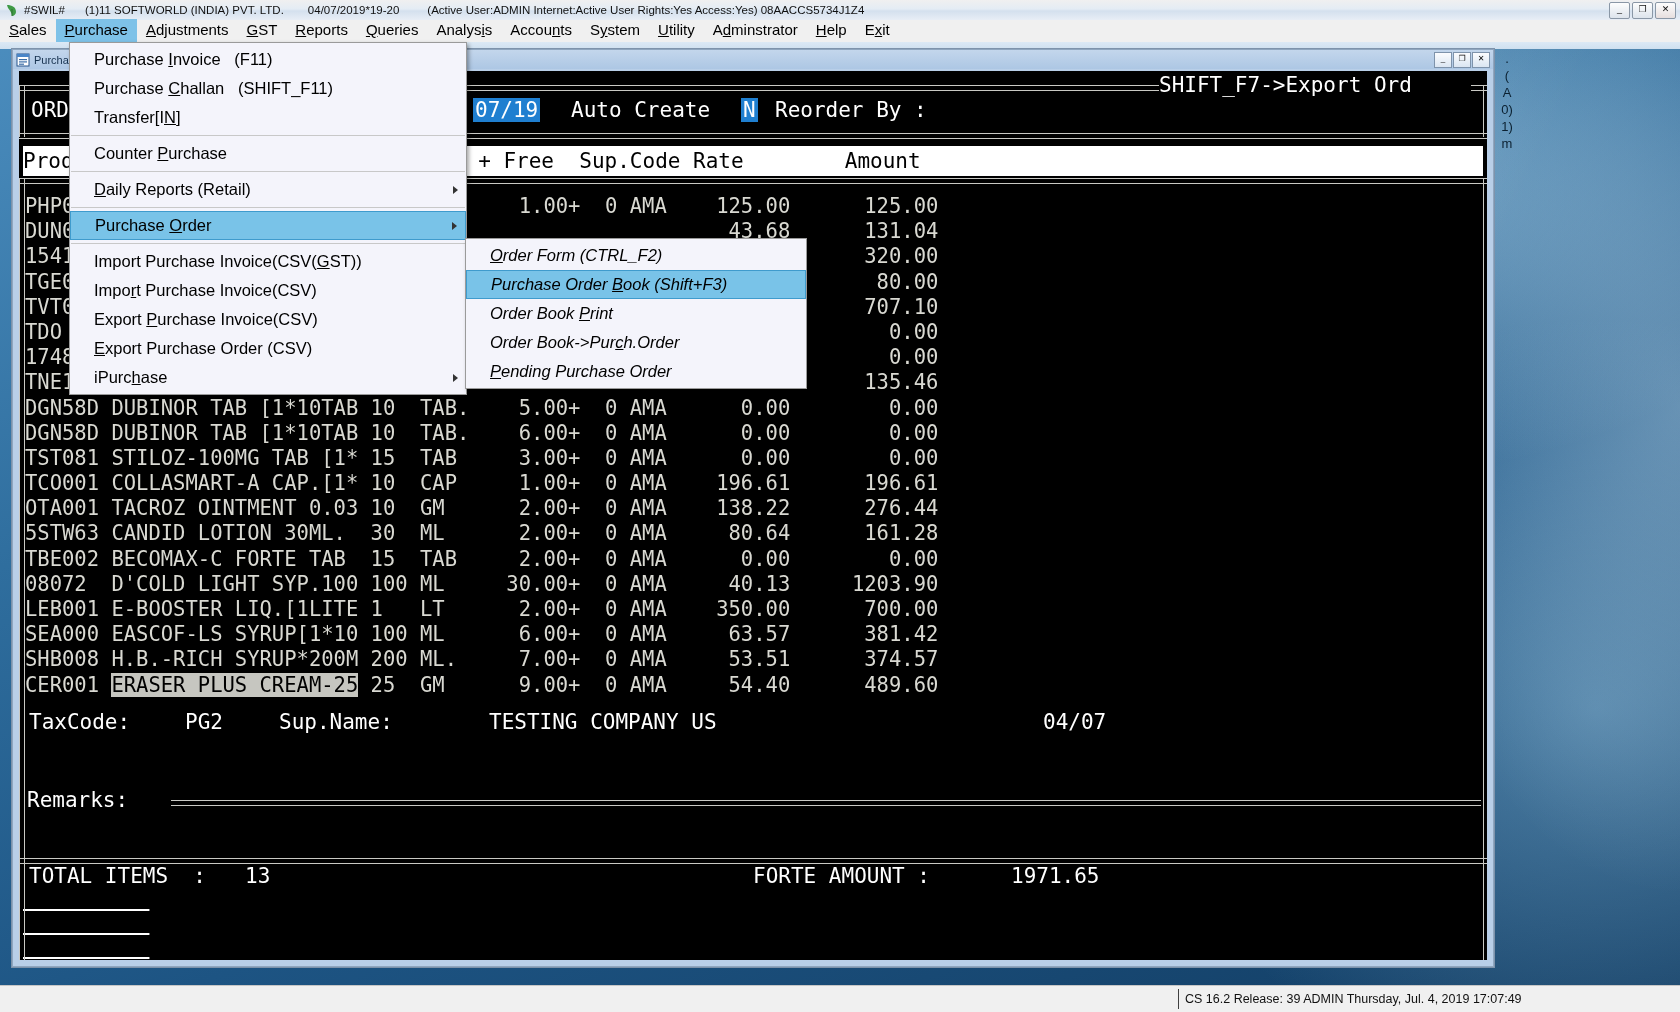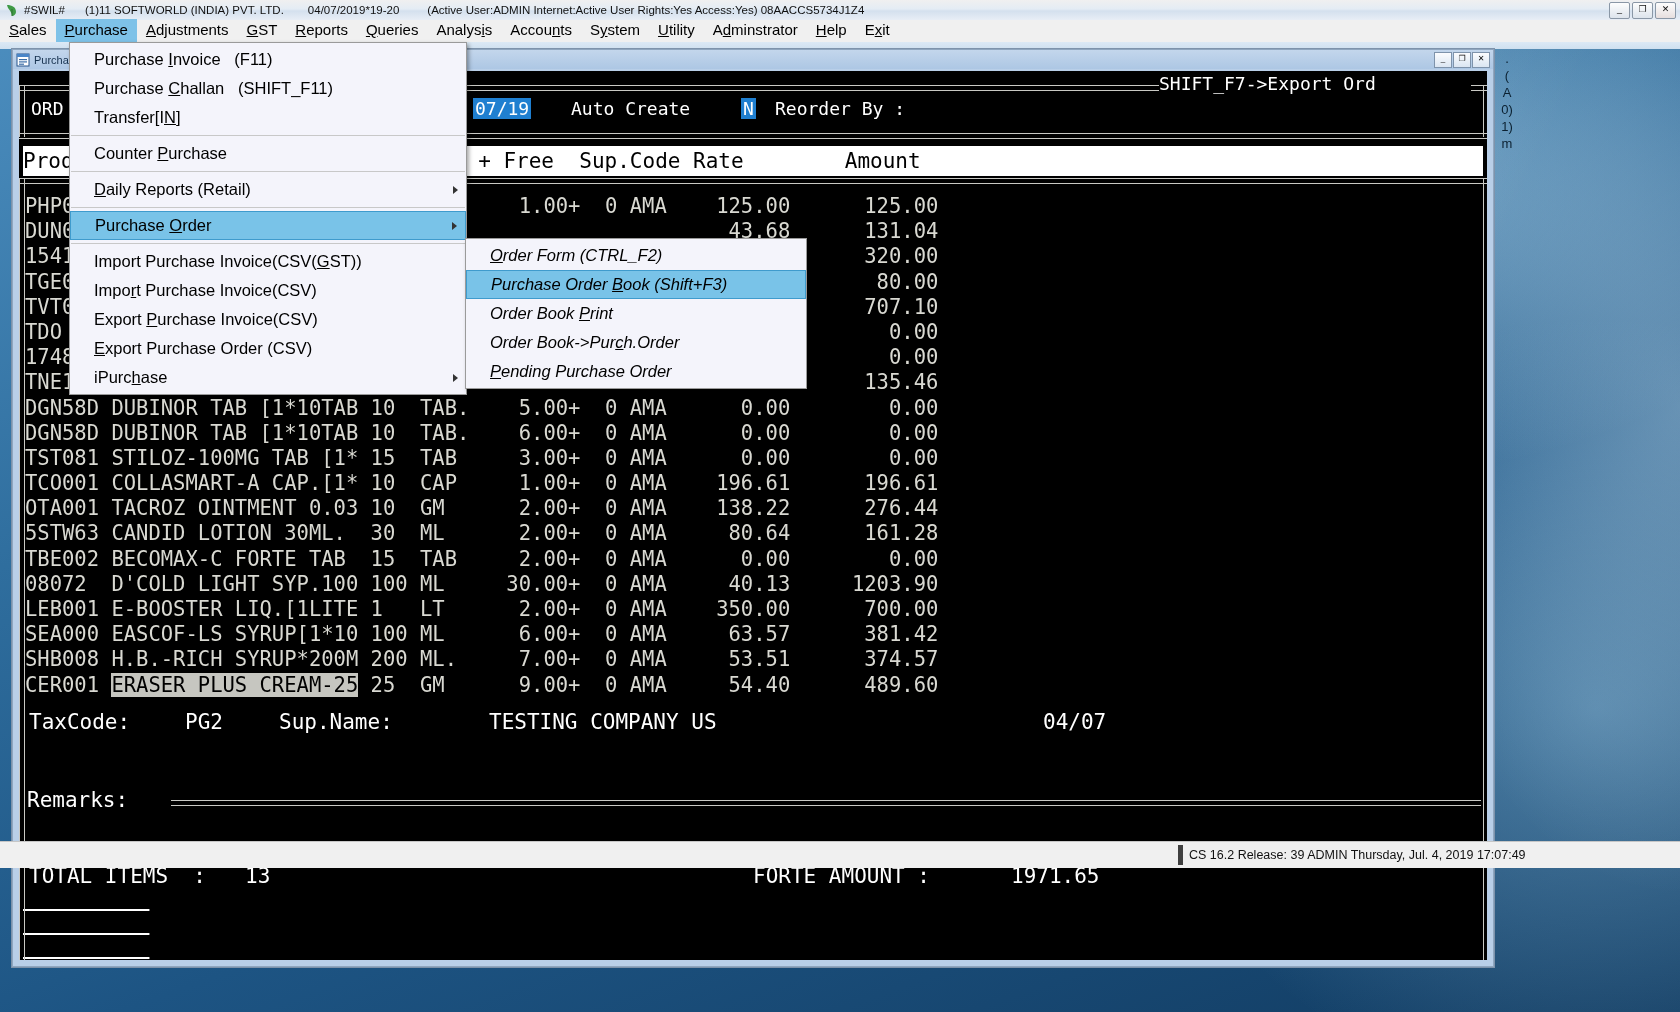--- a/index.html
+++ b/index.html
@@ -19,21 +19,21 @@
   }
   #desktop:after{
     content:"";position:absolute;right:0;top:0;width:420px;height:100%;
     background:
       linear-gradient(115deg, rgba(255,255,255,0.13) 0%, rgba(255,255,255,0) 40%),
       radial-gradient(ellipse 420px 700px at 100% 40%, rgba(220,240,252,0.35), rgba(220,240,252,0) 70%);
   }
 
   
   #appwin{
-    position:absolute;left:0;top:0;width:1680px;height:868px;
+    position:absolute;left:0;top:0;width:1680px;height:1012px;
   }
   
   #titlebar{
     position:absolute;left:0;top:0;width:1680px;height:20px;
     background:linear-gradient(to bottom,#f0f0f0 0%,#e4ecf5 45%,#d4e0ee 55%,#e8eef6 100%);
     border-bottom:1px solid #a8b6c6;
     display:flex;align-items:center;
     font-size:11.5px;color:#101010;
     white-space:nowrap;
   }
@@ -108,21 +108,21 @@
 
   
   .dline{
     position:absolute;height:4px;border-top:1px solid #c9c9c4;border-bottom:1px solid #c9c9c4;
   }
   .vline{
     position:absolute;width:4px;border-left:1px solid #c9c9c4;border-right:1px solid #c9c9c4;
   }
 
   .tx{position:absolute;white-space:pre;font-family:"DejaVu Sans Mono","Liberation Mono",monospace;}
-  .hdrline{font-size:18px;color:#ffffff;letter-spacing:0px;}
+  .hdrline{font-size:21px;color:#ffffff;letter-spacing:0px;}
   .cyan-hl{background:#1f7fd0;color:#ffffff;}
 
   
   #gridhdr{
     position:absolute;left:4px;top:75px;width:1460px;height:30px;
     background:#ffffff;color:#000;
     font-family:"DejaVu Sans Mono","Liberation Mono",monospace;
     font-size:21px;line-height:30px;white-space:pre;
   }
 
@@ -147,21 +147,21 @@
     line-height:17px;text-align:center;
   }
 
   
   #statusbar{
     position:absolute;left:0;bottom:0;width:1680px;height:26px;
     background:#f0f0f0;border-top:1px solid #c6c6c6;
     display:flex;align-items:center;font-size:12.5px;color:#111;
   }
   #statusbar .pane{
-    height:20px;line-height:20px;padding:0 6px;border-left:5px solid #404040;
+    height:20px;line-height:20px;padding:0 6px;border-left:1px solid #404040;
   }
   #statusbar .pane.first{border-left:none;flex:0 0 1166px;}
 
   
   .menu{
     position:absolute;
     background:#f4f4fb;
     border:1px solid #9a9a9a;
     box-shadow:2px 2px 4px rgba(0,0,0,0.35);
     font-size:16.5px;color:#000;

